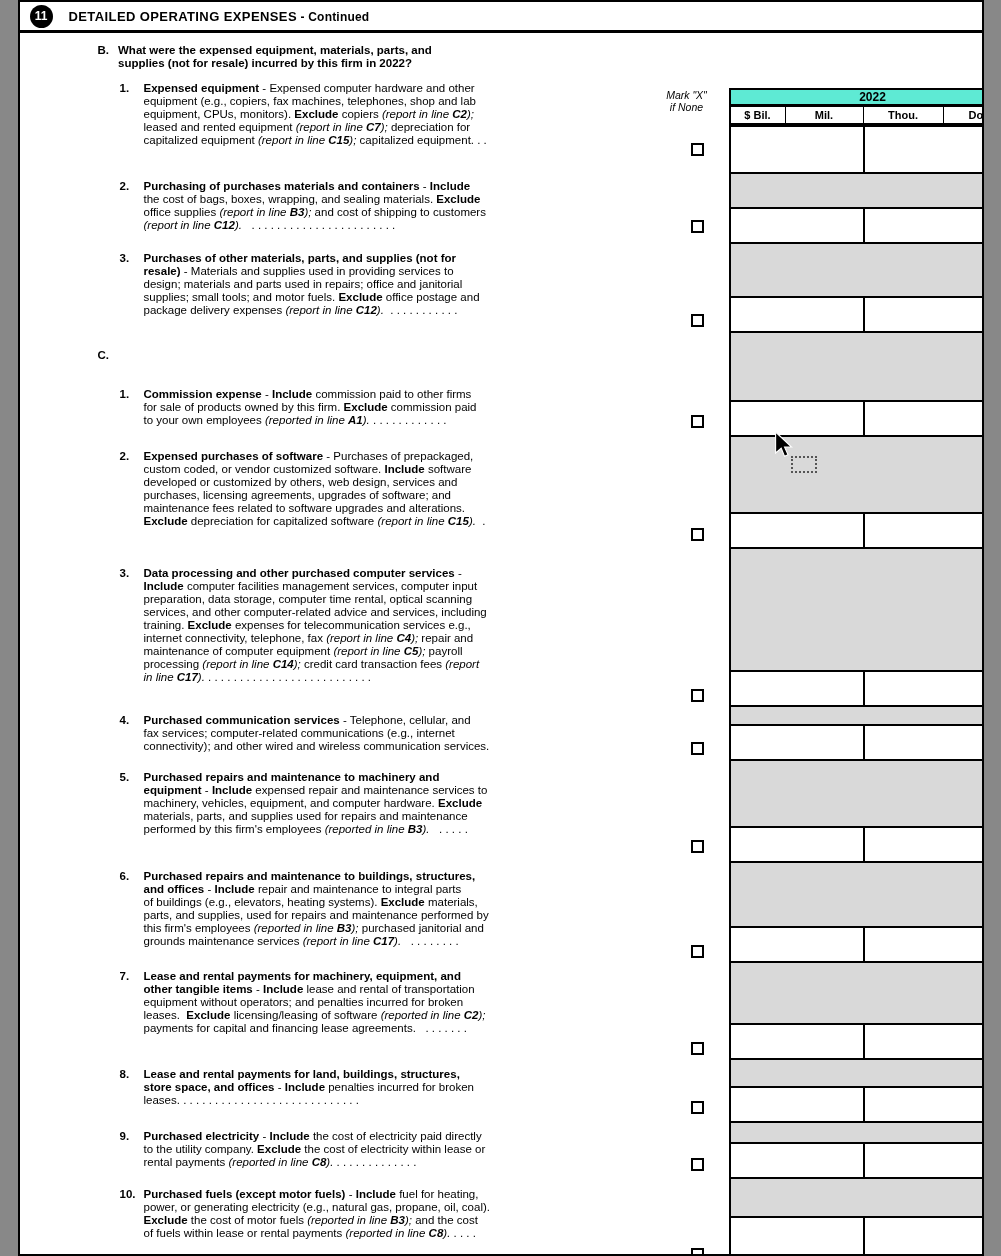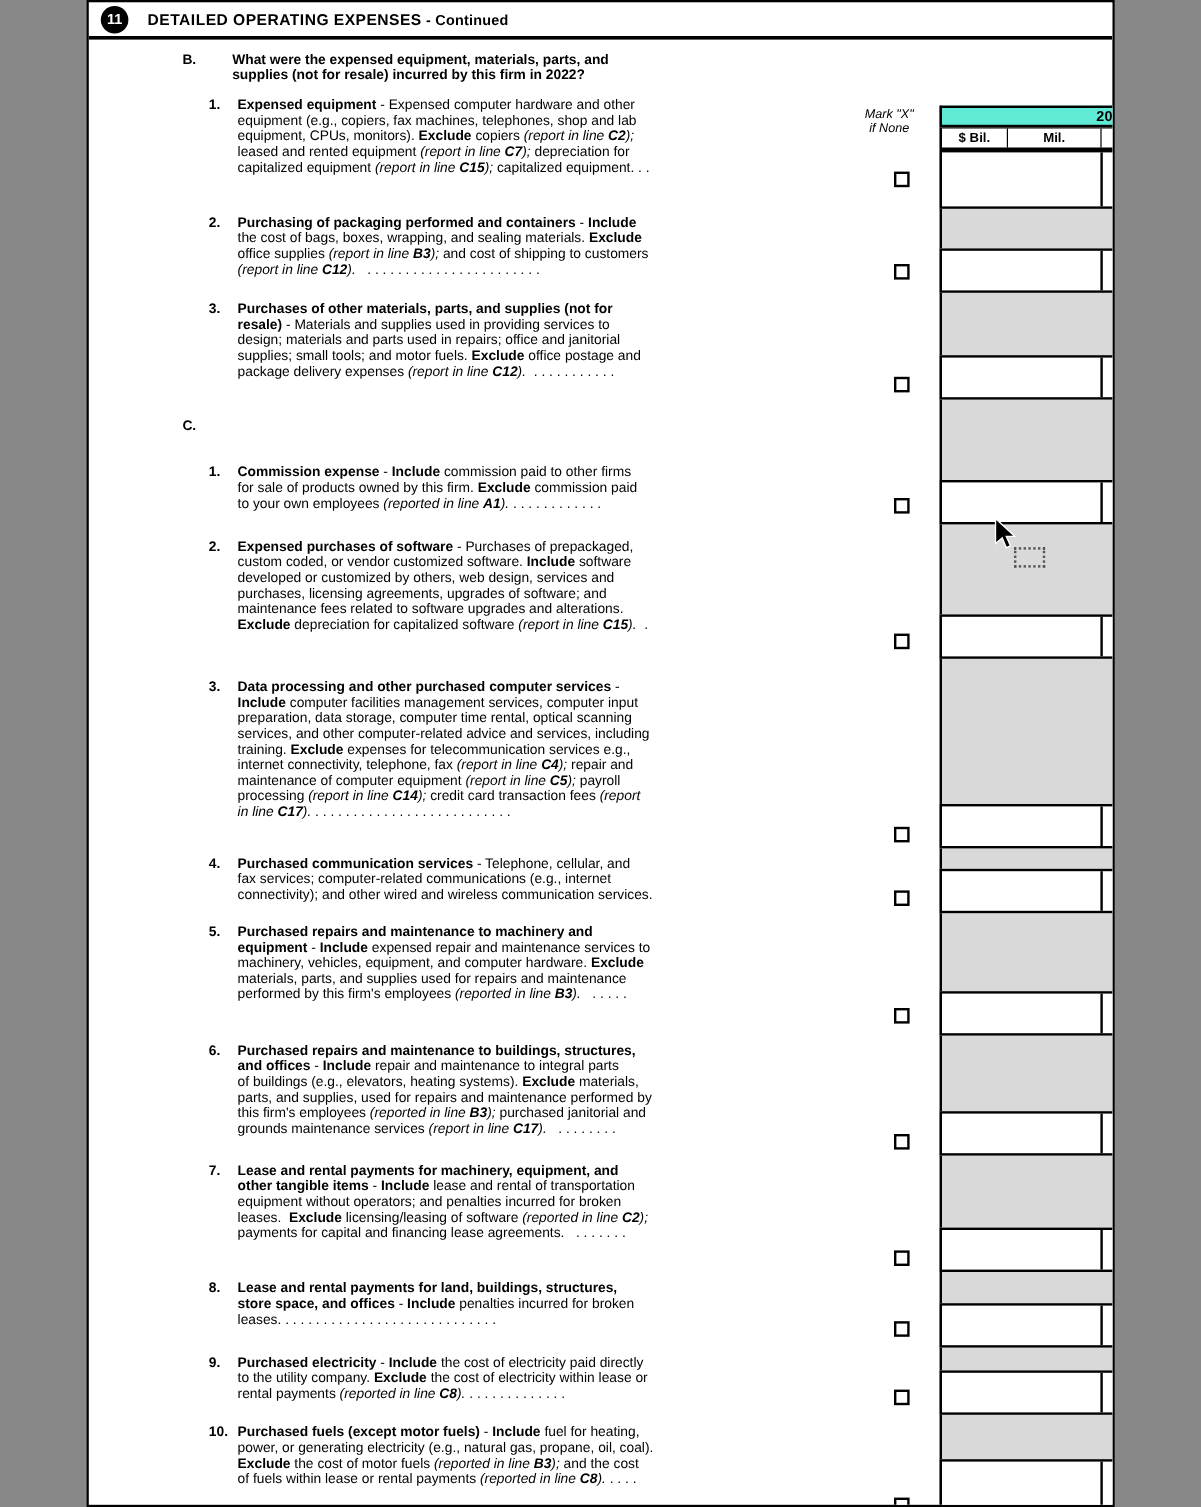--- a/index.html
+++ b/index.html
@@ -1,19 +1,19 @@
 <!DOCTYPE html>
 <html><head>
 <meta charset="utf-8">
 <style>
   * { margin:0; padding:0; box-sizing:border-box; }
   html,body { background:#888; }
   body { font-family:"Liberation Sans","DejaVu Sans",sans-serif; }
   .page {
-    position:relative; width:857px; height:1256px; margin:0 auto;
+    position:relative; width:966px; height:1256px; margin:0 auto;
     background:#fff; border:2px solid #000; overflow:hidden; color:#000;
   }
   
   .hdr {
     position:absolute; left:0; top:0; right:0; height:31px;
     border-bottom:3px solid #000; background:#fff;
     display:flex; align-items:center; padding-left:10px; gap:16px;
   }
   .badge {
     width:23px; height:23px; border-radius:50%; background:#000; color:#fff;
@@ -60,21 +60,21 @@
     position:absolute; left:628px; top:87px; width:78px;
     font-style:italic; font-size:10.5px; line-height:12px;
     text-align:center; white-space:pre-line;
   }
 
   
   .sec-head {
     position:absolute; left:78px; width:560px; display:flex; gap:9px;
     font-weight:bold; font-size:11.5px; line-height:13px;
   }
-  .sec-head .q { white-space:pre-line;margin-left:21px; }
+  .sec-head .q { white-space:pre-line; }
   .item {
     position:absolute; left:100px; width:540px; display:flex;
     font-size:11.5px; line-height:13px;
   }
   .item-num { width:24px; flex:none; font-weight:bold; }
   .item-text { white-space:pre-wrap; width:514px; }
   .item-text .b { font-weight:bold; }
   .item-text .i { font-style:italic; }
 
   .cursor { position:absolute; z-index:20; }
@@ -116,21 +116,21 @@
         <span class="item-num">1.</span>
         <span class="item-text"><span class="b">Expensed equipment</span><span> - Expensed computer hardware and other
 equipment (e.g., copiers, fax machines, telephones, shop and lab
 equipment, CPUs, monitors). </span><span class="b">Exclude</span><span> copiers </span><span class="i">(report in line </span><span class="b i">C2</span><span class="i">);</span><span>
 leased and rented equipment </span><span class="i">(report in line </span><span class="b i">C7</span><span class="i">);</span><span> depreciation for
 capitalized equipment </span><span class="i">(report in line </span><span class="b i">C15</span><span class="i">);</span><span> capitalized equipment. . .</span></span>
       </div>
       <div class="cb" style="top: 141px;"></div>
       <div class="item" style="top: 178px;">
         <span class="item-num">2.</span>
-        <span class="item-text"><span class="b">Purchasing of packaging performed and containers</span><span> - </span><span class="b">Include</span><span>
+        <span class="item-text"><span class="b">Purchasing of purchases materials and containers</span><span> - </span><span class="b">Include</span><span>
 the cost of bags, boxes, wrapping, and sealing materials. </span><span class="b">Exclude</span><span>
 office supplies </span><span class="i">(report in line </span><span class="b i">B3</span><span class="i">);</span><span> and cost of shipping to customers
 </span><span class="i">(report in line </span><span class="b i">C12</span><span class="i">).</span><span>   . . . . . . . . . . . . . . . . . . . . . . .</span></span>
       </div>
       <div class="cb" style="top: 218px;"></div>
       <div class="item" style="top: 250px;">
         <span class="item-num">3.</span>
         <span class="item-text"><span class="b">Purchases of other materials, parts, and supplies (not for
 resale)</span><span> - Materials and supplies used in providing services to
 design; materials and parts used in repairs; office and janitorial

